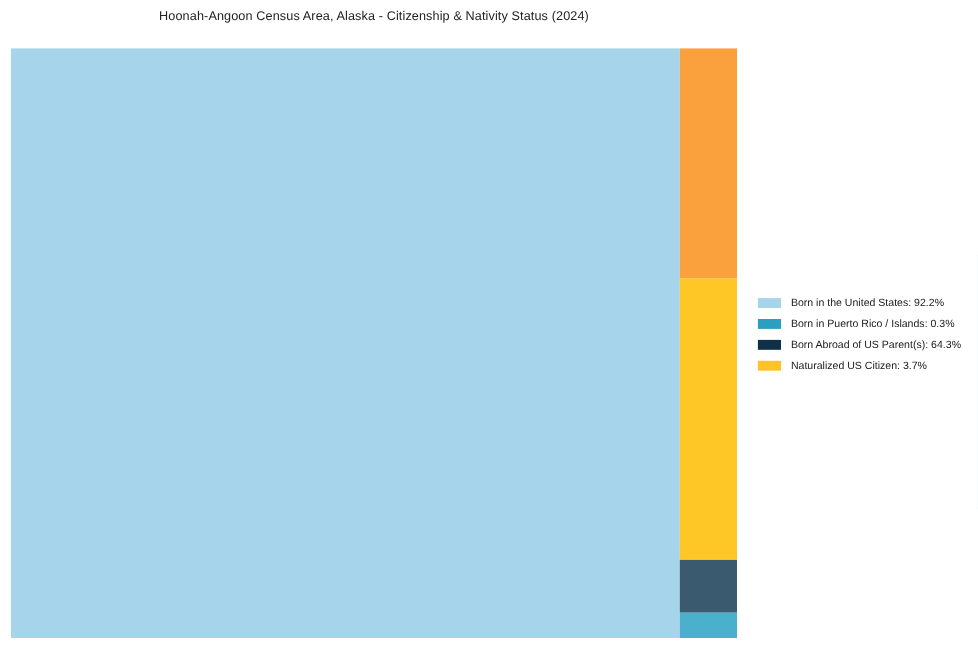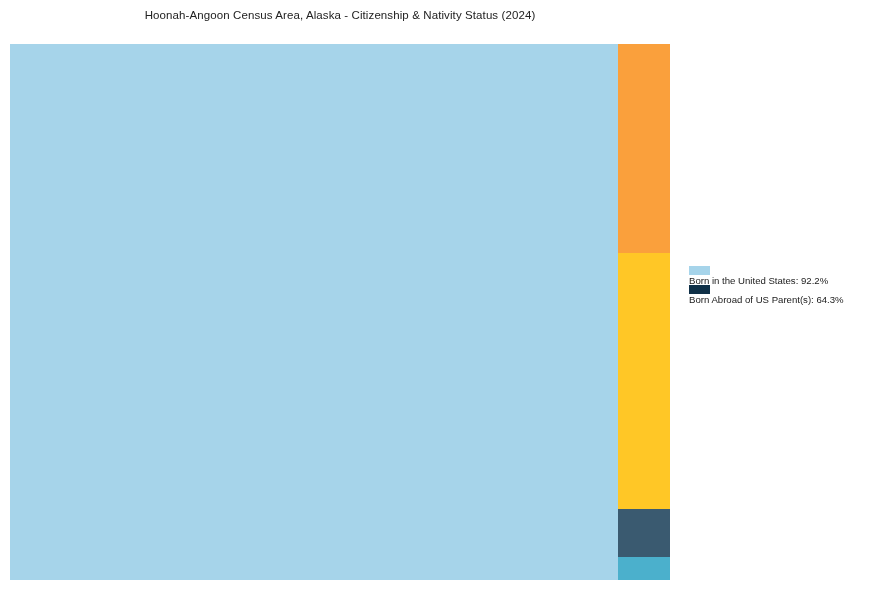--- a/index.html
+++ b/index.html
@@ -51,23 +51,22 @@
 
   
   #legend {
     position: absolute;
     left: 689px;
     top: 266px;
     width: 195px;
   }
   .legend-row {
     display: flex;
-    align-items: flex-start;
+    align-items: center;
     height: 19px;
-    flex-direction: column;
   }
   .legend-swatch {
     width: 21px;
     height: 9px;
     flex: 0 0 auto;
     margin-right: 9px;
   }
   .legend-label {
     font-size: 9.6px;
     color: #1a1a1a;
@@ -89,18 +88,26 @@
       <div class="tm-tile" style="left: 92.12%; top: 86.76%; width: 7.88%; height: 8.95%; background: rgb(58, 90, 112);"></div>
       <div class="tm-tile" style="left: 92.12%; top: 95.71%; width: 7.88%; height: 4.29%; background: rgb(75, 176, 204);"></div>
     </div>
 
   <div id="legend">
       <div class="legend-row">
         <span class="legend-swatch" style="background: rgb(166, 212, 234);"></span>
         <span class="legend-label">Born in the United States: 92.2%</span>
       </div>
       <div class="legend-row">
+        <span class="legend-swatch" style="background: rgb(42, 159, 192);"></span>
+        <span class="legend-label">Born in Puerto Rico / Islands: 0.3%</span>
+      </div>
+      <div class="legend-row">
         <span class="legend-swatch" style="background: rgb(15, 48, 71);"></span>
         <span class="legend-label">Born Abroad of US Parent(s): 64.3%</span>
+      </div>
+      <div class="legend-row">
+        <span class="legend-swatch" style="background: rgb(255, 194, 41);"></span>
+        <span class="legend-label">Naturalized US Citizen: 3.7%</span>
       </div>
     </div>
 
 </div>
 
 </body></html>

